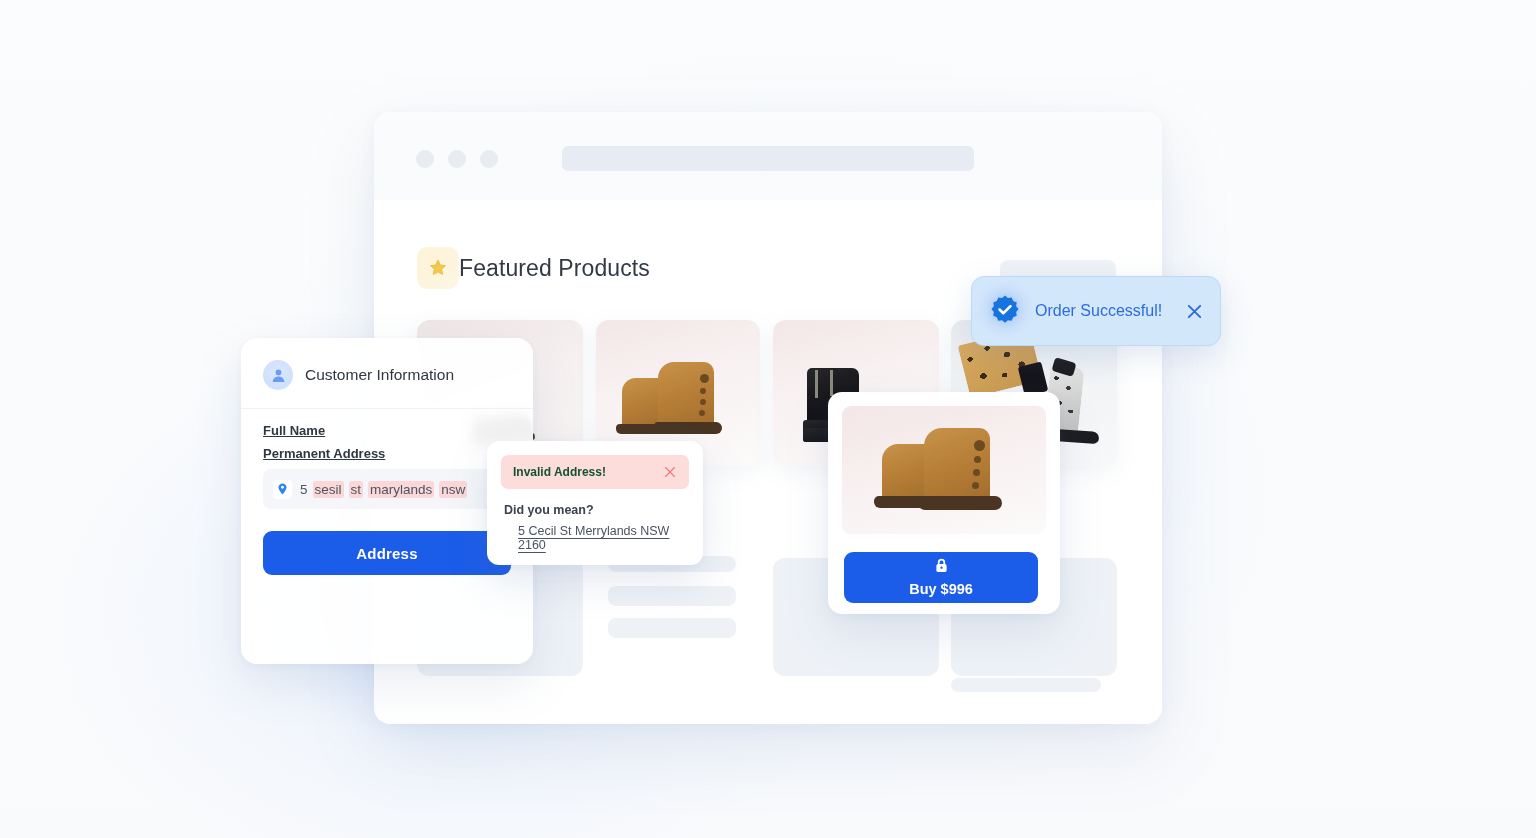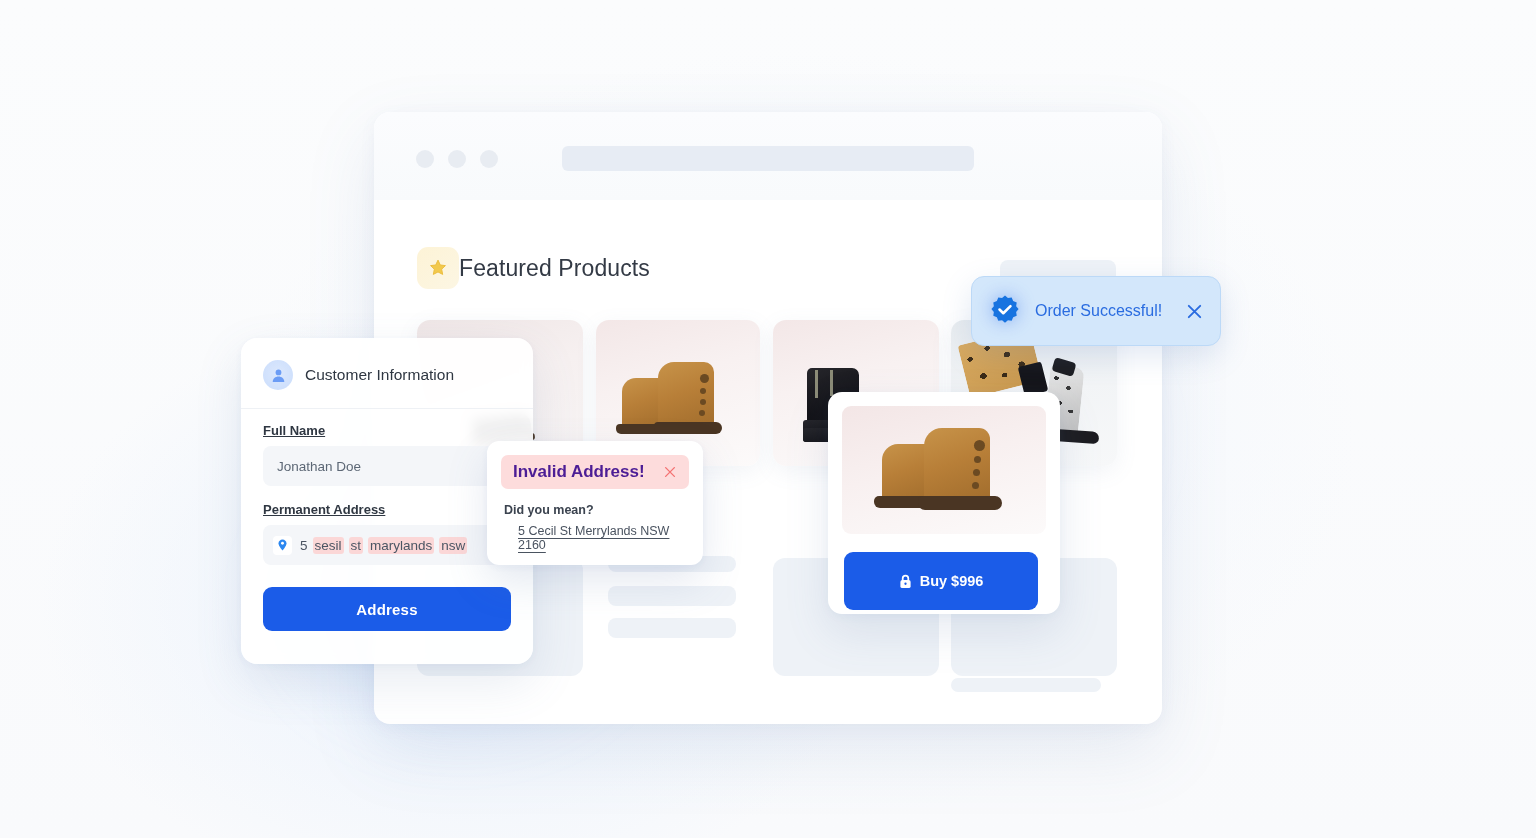--- a/index.html
+++ b/index.html
@@ -252,21 +252,21 @@
     box-shadow: 0 16px 40px rgba(92,120,165,0.17), 0 2px 8px rgba(92,120,165,0.07);
     padding: 14px 14px 0 14px;
   }
   .invalid-banner {
     height: 34px;
     border-radius: 7px;
     background: #fddcdc;
     display: flex; align-items: center; justify-content: space-between;
     padding: 0 12px;
   }
-  .invalid-text { font-size: 17px; color: #4c1d95; font-weight: bold; }
+  .invalid-text { font-size: 12px; color: #14532d; font-weight: bold; }
   .invalid-close { cursor: pointer; line-height: 0; }
   .dym-label { font-size: 12.5px; color: #3b434f; margin: 14px 0 7px 3px; font-weight: bold;}
   .dym-link {
     font-size: 12.5px;
     color: #4a5360;
     text-decoration: underline;
     text-underline-offset: 3px;
     margin-left: 17px;
     cursor: pointer;
     display: inline-block;
@@ -286,29 +286,30 @@
     width: 204px; height: 128px;
     border-radius: 9px;
     position: relative;
     overflow: hidden;
     background: linear-gradient(165deg,#f3e6e6 0%, #f8f0f0 45%, #fcfafa 100%);
   }
   .buy-btn {
     margin-top: 18px;
     width: 194px;
     margin-left: 2px;
-    height: 58px;
+    height: 51px;
     border-radius: 9px;
     background: #1b5ce8;
     color: #fff;
     border: none;
     font-size: 14.5px;
     font-weight: bold;
     display: flex; align-items: center; justify-content: center; gap: 8px;
     cursor: pointer;
+    flex-direction: column;
   }
 
   
   .toast {
     position: absolute;
     left: 971px; top: 276px;
     width: 250px; height: 70px;
     background: #d3e7fb;
     border: 1px solid #bcd9f7;
     border-radius: 13px;
@@ -445,23 +446,20 @@
         <svg width="17" height="17" viewBox="0 0 24 24" aria-hidden="true">
           <circle cx="12" cy="7.6" r="4.1" fill="#6b9cf5"></circle>
           <path d="M3.8 21c0-4.6 3.7-7.6 8.2-7.6s8.2 3 8.2 7.6z" fill="#6b9cf5"></path>
         </svg>
       </div>
       <div class="cc-title">Customer Information</div>
     </div>
 
     <div class="cc-body">
       <div class="field-label">Full Name</div>
-      <div class="field-box">
-        <span>Jonathan Doe</span>
-      </div>
 
       <div class="field-label">Permanent Address</div>
       <div class="field-box address">
         <span class="pin-wrap">
           <svg width="9" height="12" viewBox="0 0 12 16" aria-hidden="true">
             <path d="M6 0.6C3 .6.7 2.9.7 5.8c0 4 5.3 9.6 5.3 9.6s5.3-5.6 5.3-9.6C11.3 2.9 9 .6 6 .6z" fill="#2b87f0"></path>
             <circle cx="6" cy="5.7" r="1.9" fill="#ffffff"></circle>
           </svg>
         </span>
         <span class="addr-tok">5</span>

